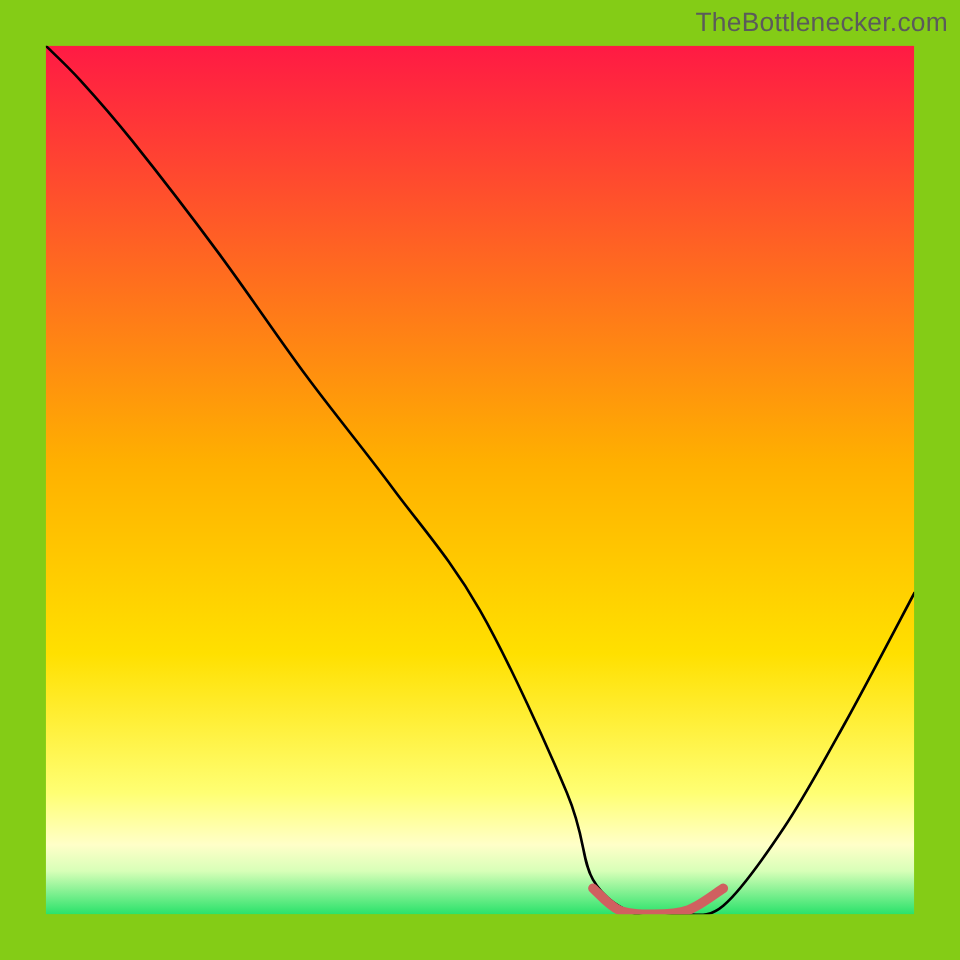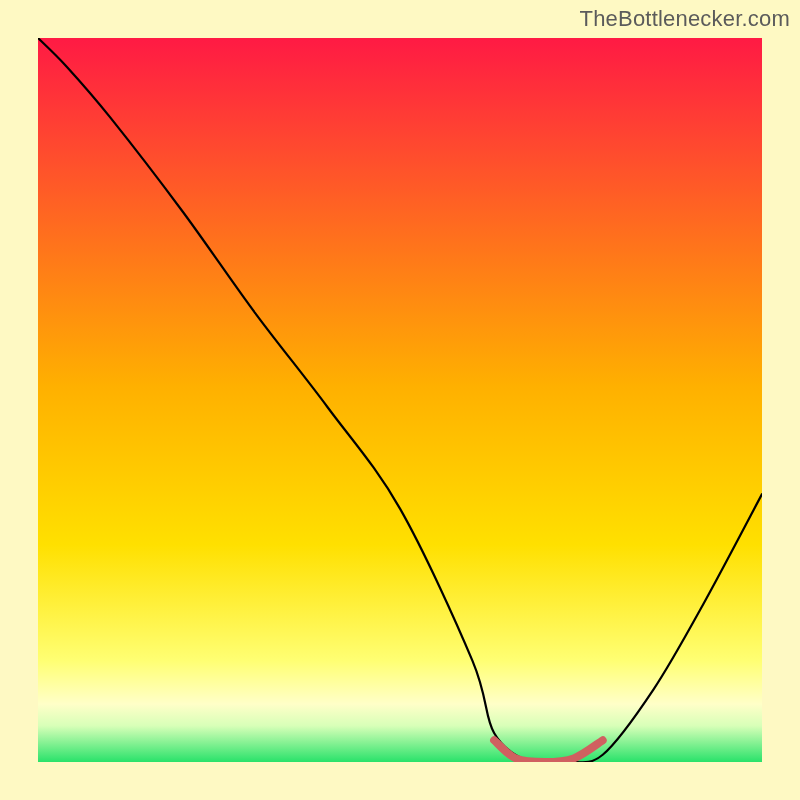--- a/index.html
+++ b/index.html
@@ -34,21 +34,21 @@
     color: #5b5b5b;
     font-size: 22px;
     font-weight: 500;
     letter-spacing: 0.2px;
     user-select: none;
   }
 </style>
 </head>
 <body>
 
-<div class="frame" style="background: #fef9c3;">
+<div class="frame" style="background: #84cc16;">
 
   <div class="watermark">TheBottlenecker.com</div>
 
   <div class="plot">
     <svg width="724" height="724" viewBox="0 0 724 724" preserveAspectRatio="none">
       <defs>
         <linearGradient id="bg-grad" x1="0" y1="0" x2="0" y2="1">
           <stop id="g0" offset="0%" stop-color="#ff1a44"></stop>
           <stop id="g1" offset="48%" stop-color="#ffb000"></stop>
           <stop id="g2" offset="70%" stop-color="#ffe000"></stop>

